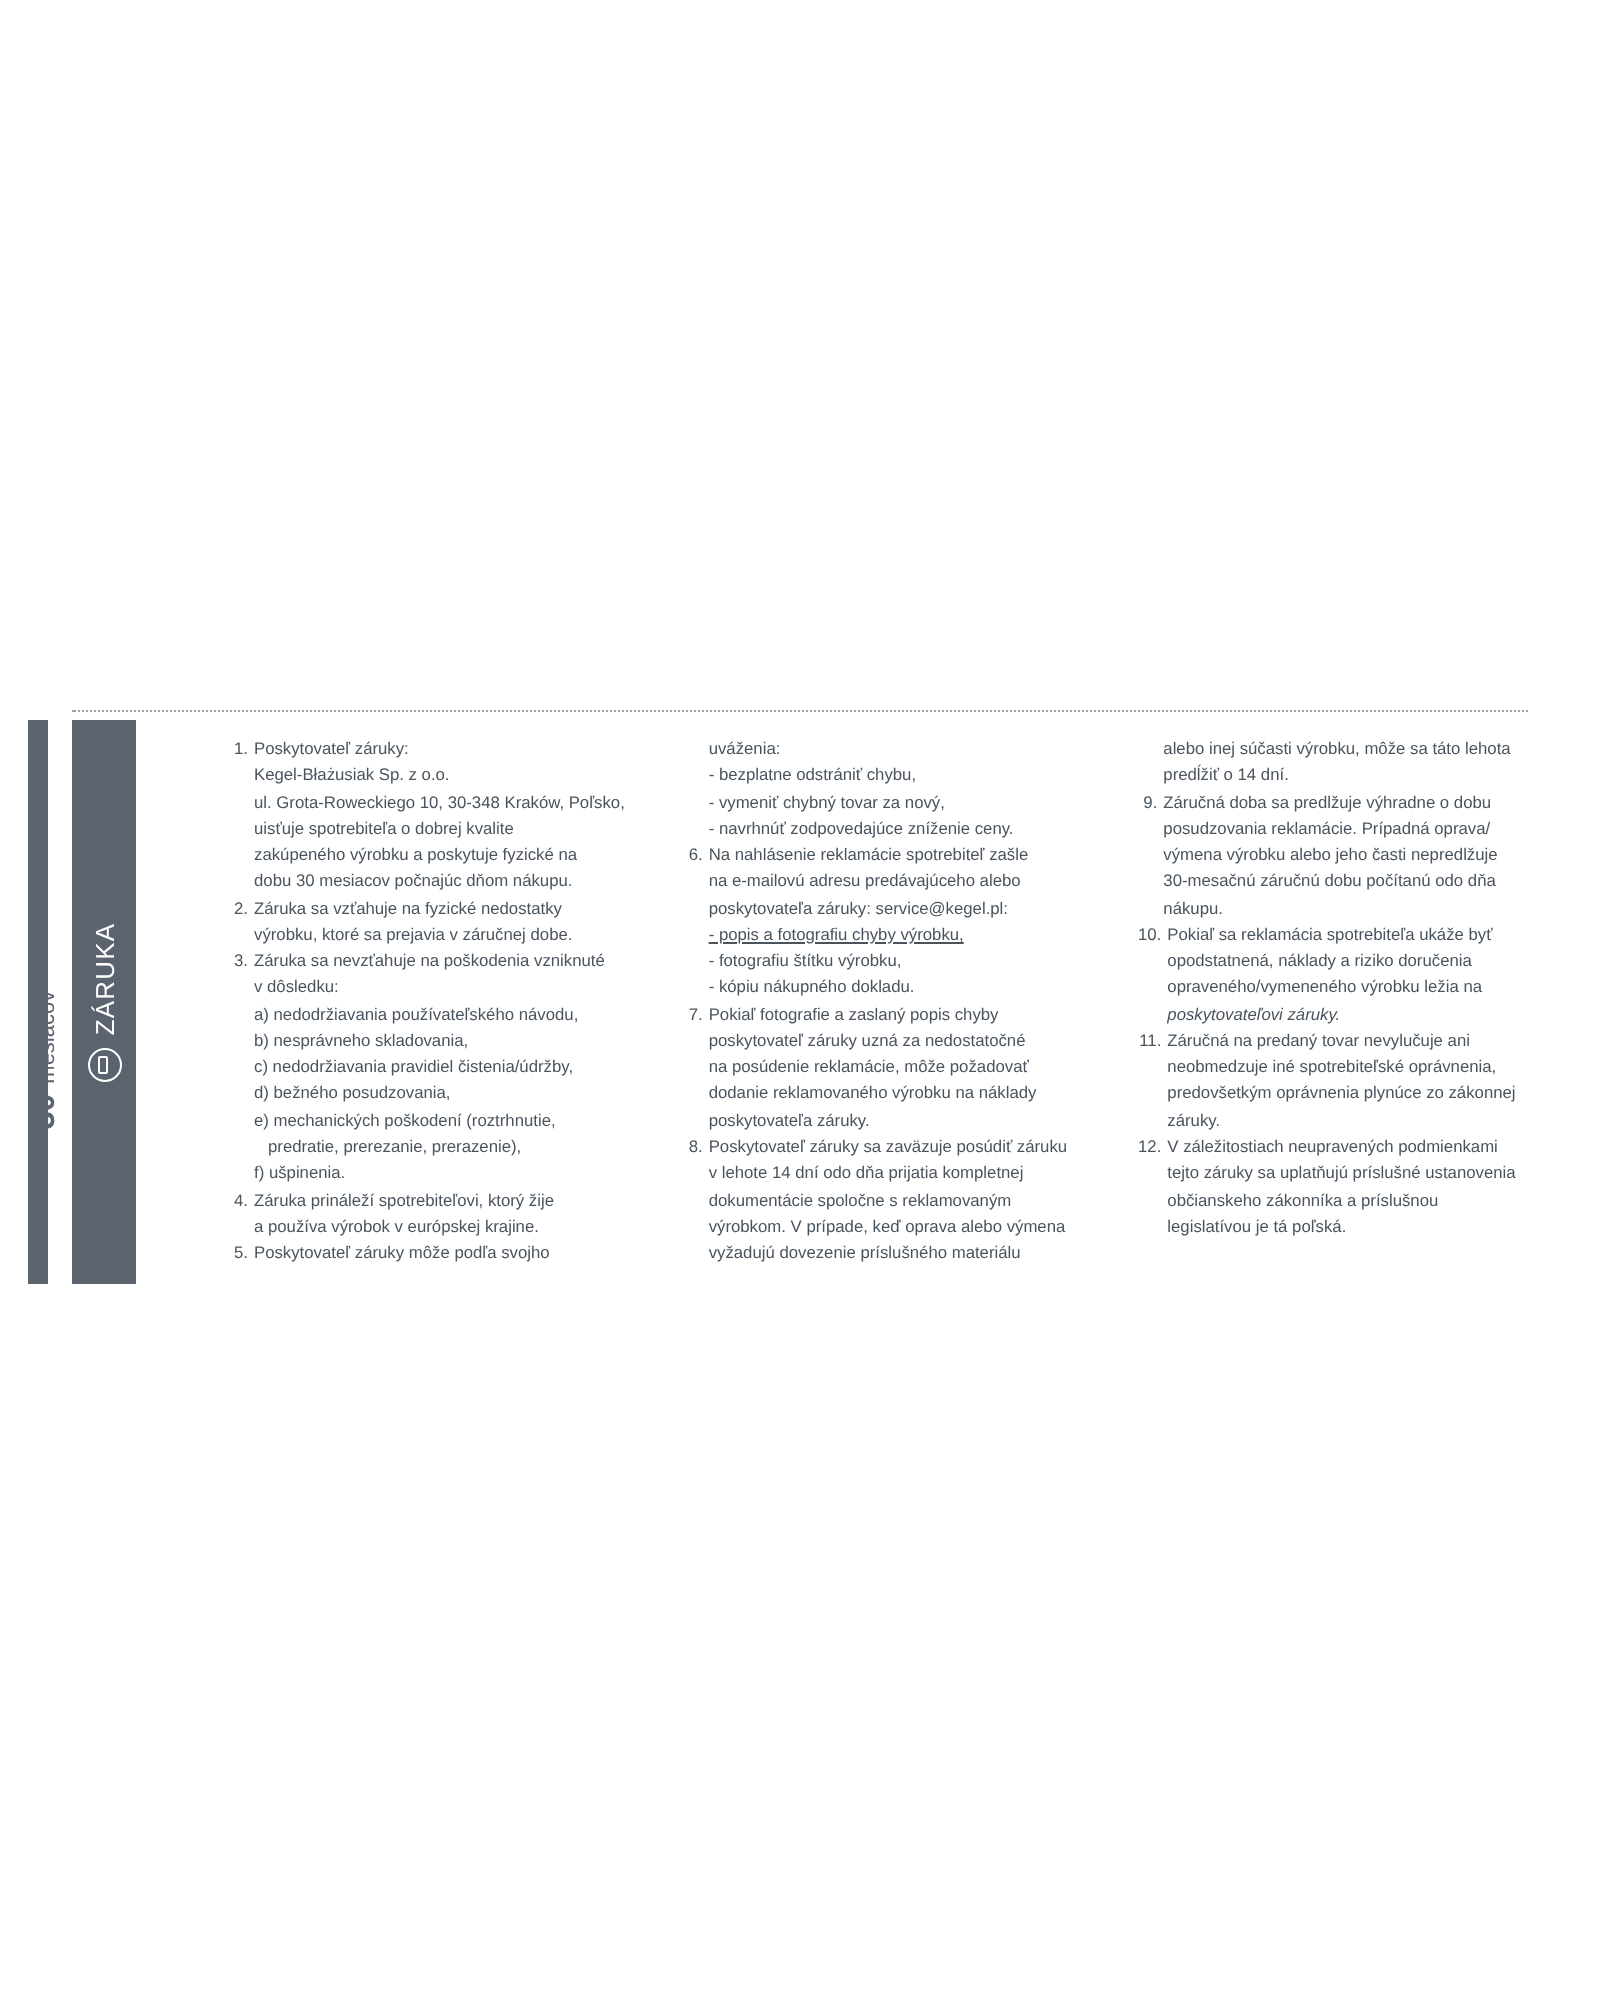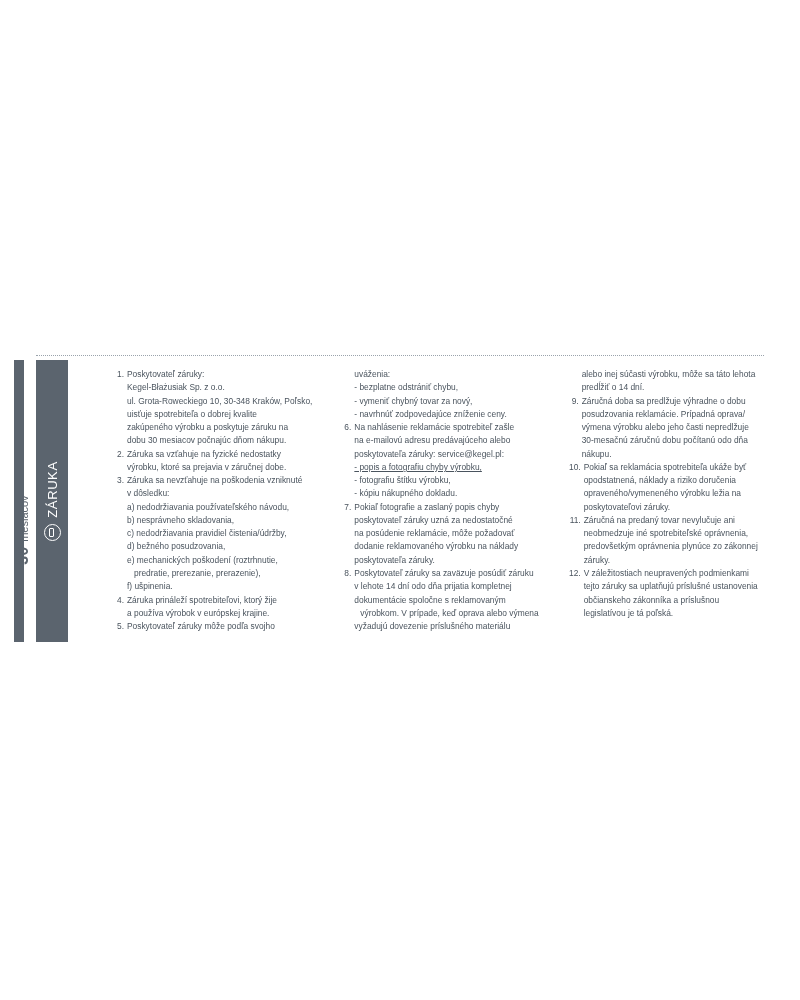--- a/index.html
+++ b/index.html
@@ -187,21 +187,21 @@
 
   <div class="columns" id="columns">
       <div class="col">
         <div class="item">
           <span class="num">1.</span>
           <span class="txt">Poskytovateľ záruky:</span>
         </div>
         <div class="plain" style="padding-left: 15px;">Kegel-Błażusiak Sp. z o.o.</div>
         <div class="plain" style="padding-left: 15px;">ul. Grota-Roweckiego 10, 30-348 Kraków, Poľsko,</div>
         <div class="plain" style="padding-left: 15px;">uisťuje spotrebiteľa o dobrej kvalite</div>
-        <div class="plain" style="padding-left: 15px;">zakúpeného výrobku a poskytuje záruku na</div>
+        <div class="plain" style="padding-left: 15px;">zakúpeného výrobku a poskytuje fyzické na</div>
         <div class="plain" style="padding-left: 15px;">dobu 30 mesiacov počnajúc dňom nákupu.</div>
         <div class="item">
           <span class="num">2.</span>
           <span class="txt">Záruka sa vzťahuje na fyzické nedostatky</span>
         </div>
         <div class="plain" style="padding-left: 15px;">výrobku, ktoré sa prejavia v záručnej dobe.</div>
         <div class="item">
           <span class="num">3.</span>
           <span class="txt">Záruka sa nevzťahuje na poškodenia vzniknuté</span>
         </div>
@@ -244,41 +244,41 @@
         <div class="plain" style="padding-left: 15px;">poskytovateľ záruky uzná za nedostatočné</div>
         <div class="plain" style="padding-left: 15px;">na posúdenie reklamácie, môže požadovať</div>
         <div class="plain" style="padding-left: 15px;">dodanie reklamovaného výrobku na náklady</div>
         <div class="plain" style="padding-left: 15px;">poskytovateľa záruky.</div>
         <div class="item">
           <span class="num">8.</span>
           <span class="txt">Poskytovateľ záruky sa zaväzuje posúdiť záruku</span>
         </div>
         <div class="plain" style="padding-left: 15px;">v lehote 14 dní odo dňa prijatia kompletnej</div>
         <div class="plain" style="padding-left: 15px;">dokumentácie spoločne s reklamovaným</div>
-        <div class="plain" style="padding-left: 15px; text-align: center;">výrobkom. V prípade, keď oprava alebo výmena</div>
+        <div class="plain" style="padding-left: 15px;">výrobkom. V prípade, keď oprava alebo výmena</div>
         <div class="plain" style="padding-left: 15px;">vyžadujú dovezenie príslušného materiálu</div>
       </div>
       <div class="col">
         <div class="plain" style="padding-left: 15px;">alebo inej súčasti výrobku, môže sa táto lehota</div>
         <div class="plain" style="padding-left: 15px;">predĺžiť o 14 dní.</div>
         <div class="item">
           <span class="num">9.</span>
           <span class="txt">Záručná doba sa predlžuje výhradne o dobu</span>
         </div>
         <div class="plain" style="padding-left: 15px;">posudzovania reklamácie. Prípadná oprava/</div>
         <div class="plain" style="padding-left: 15px;">výmena výrobku alebo jeho časti nepredlžuje</div>
         <div class="plain" style="padding-left: 15px;">30-mesačnú záručnú dobu počítanú odo dňa</div>
         <div class="plain" style="padding-left: 15px;">nákupu.</div>
         <div class="item">
           <span class="num wide">10.</span>
           <span class="txt">Pokiaľ sa reklamácia spotrebiteľa ukáže byť</span>
         </div>
         <div class="plain" style="padding-left: 17px;">opodstatnená, náklady a riziko doručenia</div>
         <div class="plain" style="padding-left: 17px;">opraveného/vymeneného výrobku ležia na</div>
-        <div class="plain" style="padding-left: 17px;">poskytovateľovi záruky.</div>
+        <div class="plain" style="padding-left: 17px; font-style: italic;">poskytovateľovi záruky.</div>
         <div class="item">
           <span class="num wide">11.</span>
           <span class="txt">Záručná na predaný tovar nevylučuje ani</span>
         </div>
         <div class="plain" style="padding-left: 17px;">neobmedzuje iné spotrebiteľské oprávnenia,</div>
         <div class="plain" style="padding-left: 17px;">predovšetkým oprávnenia plynúce zo zákonnej</div>
         <div class="plain" style="padding-left: 17px;">záruky.</div>
         <div class="item">
           <span class="num wide">12.</span>
           <span class="txt">V záležitostiach neupravených podmienkami</span>

